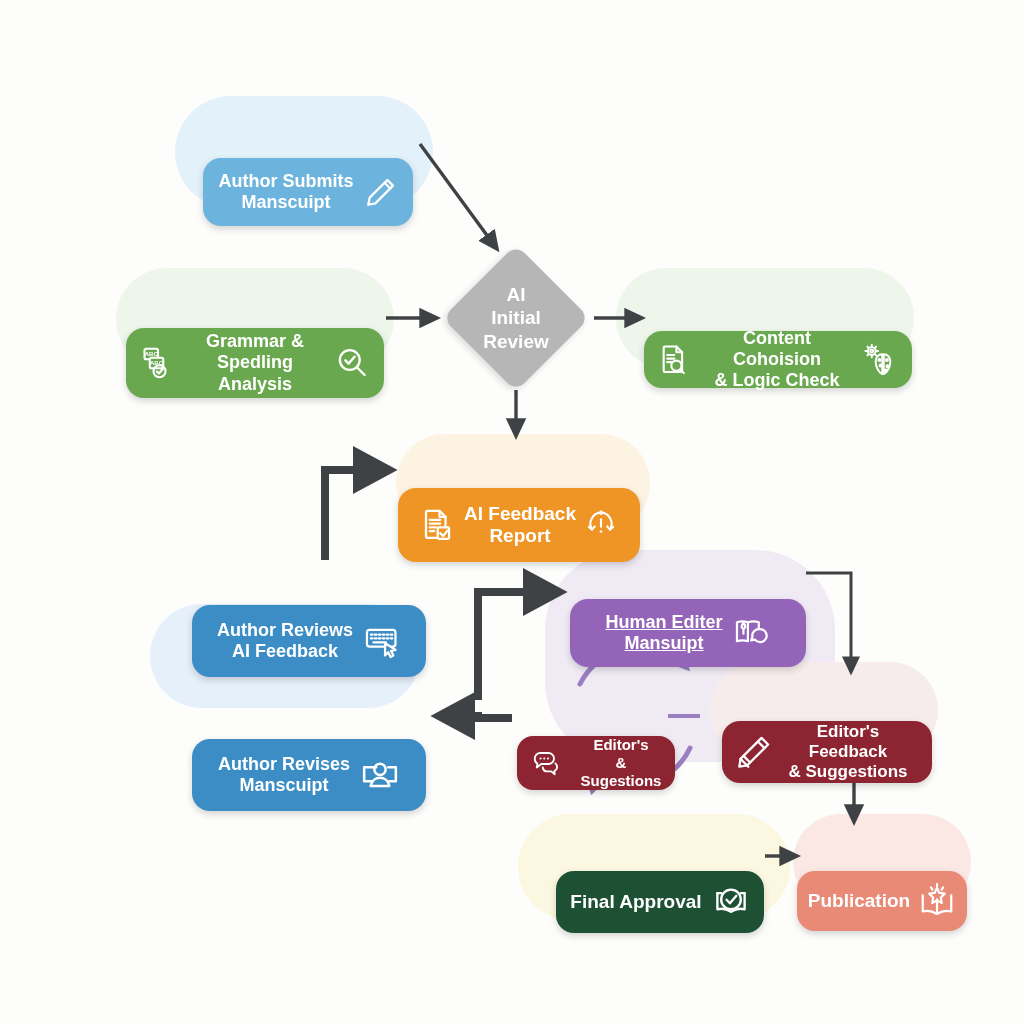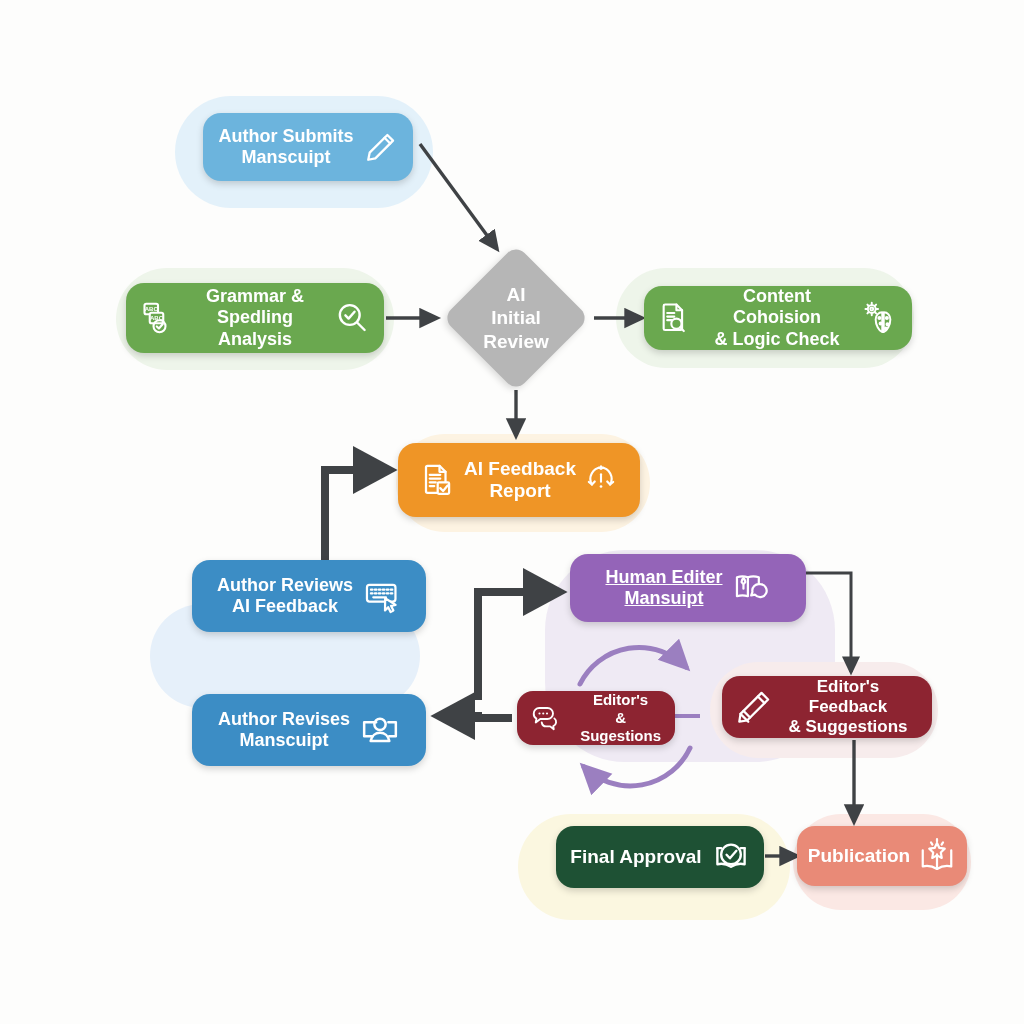--- a/index.html
+++ b/index.html
@@ -20,20 +20,21 @@
     display:flex;align-items:center;justify-content:center;
     gap:10px;
     border-radius:18px;
     color:#ffffff;
     font-weight:bold;
     line-height:1.18;
     text-align:center;
     box-shadow:0 3px 7px rgba(0,0,0,.17);
     box-sizing:border-box;
     padding:22px 14px;
+    margin-top:45px;
   }
   .node .label{white-space:pre-line;}
   .node .ico{flex:0 0 auto;display:flex;align-items:center;justify-content:center;}
   .node .ico svg{display:block;}
 
   
   .diamond{
     position:absolute;
     background:#b6b6b6;
     border-radius:12px;
@@ -156,21 +157,21 @@
           <path d="M15.4 15l5 5"></path>
       </svg>
     </span>
   </div>
 
   <div class="diamond" style="left:464px;top:266px;width:104px;height:104px;"></div>
   <div class="diamond-text" style="left:446px;top:270px;width:140px;height:96px;font-size:19px;">AI
 Initial
 Review</div>
 
-  <div class="node" style="left:644px;top:286px;width:268px;height:64px;background:#6aa84f;font-size:18px;gap:8px;">
+  <div class="node" style="left:644px;top:286px;width:268px;height:57px;background:#6aa84f;font-size:18px;gap:8px;">
     <span class="ico">
       <svg width="34" height="34" viewBox="0 0 24 24" fill="none" stroke="#fff" stroke-width="1.5" stroke-linecap="round" stroke-linejoin="round">
         <path d="M5 2.5h8l4 4v13a1 1 0 0 1-1 1H5a1 1 0 0 1-1-1V3.5a1 1 0 0 1 1-1z"></path>
         <path d="M13 2.5v4h4"></path>
           <path d="M6.5 8.5h5M6.5 11h5M6.5 13.5h3"></path>
         <circle cx="13" cy="16" r="3.6" fill="#6aa84f"></circle>
           <path d="M15.6 18.6l2.6 2.6"></path>
       </svg>
     </span>
     <span class="label">Content Cohoision
@@ -247,21 +248,21 @@
       <svg width="38" height="38" viewBox="0 0 24 24" fill="none" stroke="#fff" stroke-width="1.4" stroke-linecap="round" stroke-linejoin="round">
         <path d="M2.5 5.2c2.3-.8 4.6-.8 6.9 0v12c-2.3-.8-4.6-.8-6.9 0z"></path>
         <path d="M9.4 5.2c2.3-.8 4.6-.8 6.9 0v4"></path>
         <path d="M5.4 8.2c.4-1.6.9-2.4 1.2-2.4s.8.8 1.2 2.4c-.4.7-.8 1.1-1.2 1.1s-.8-.4-1.2-1.1z"></path>
         <path d="M6.6 9.4v3"></path>
         <path d="M17.2 9.6a4.1 4.1 0 1 1-3.3 6.6l-2.4.5.8-2.2a4.1 4.1 0 0 1 4.9-4.9z"></path>
       </svg>
     </span>
   </div>
 
-  <div class="node" style="left:517px;top:691px;width:158px;height:54px;background:#8d2431;font-size:15px;gap:20px;border-radius:16px;justify-content:flex-end;">
+  <div class="node" style="left:517px;top:691px;width:158px;height:54px;background:#8d2431;font-size:15px;gap:20px;border-radius:16px;">
     <span class="ico">
       <svg width="30" height="30" viewBox="0 0 24 24" fill="none" stroke="#fff" stroke-width="1.5" stroke-linecap="round" stroke-linejoin="round">
         <path d="M3 8.4a4.4 4.4 0 0 1 4.4-4.4h6.6a4.4 4.4 0 0 1 0 8.8H8.2L4.6 15.6l.5-3.1A4.4 4.4 0 0 1 3 8.4z"></path>
         <circle cx="7.6" cy="8.4" r=".85" fill="#fff" stroke="none"></circle>
         <circle cx="10.6" cy="8.4" r=".85" fill="#fff" stroke="none"></circle>
         <circle cx="13.6" cy="8.4" r=".85" fill="#fff" stroke="none"></circle>
         <path d="M9.4 15.6a3.6 3.6 0 0 0 3.6 3.1h3.1l2.9 2.3-.4-2.5a3.6 3.6 0 0 0 .9-6.2" fill="none"></path>
       </svg>
     </span>
     <span class="label">Editor's

